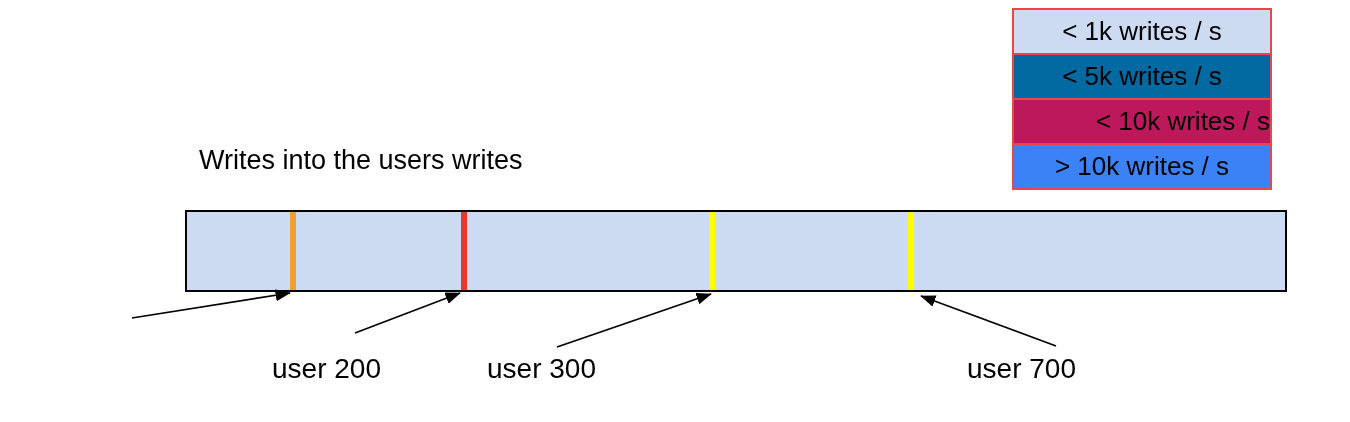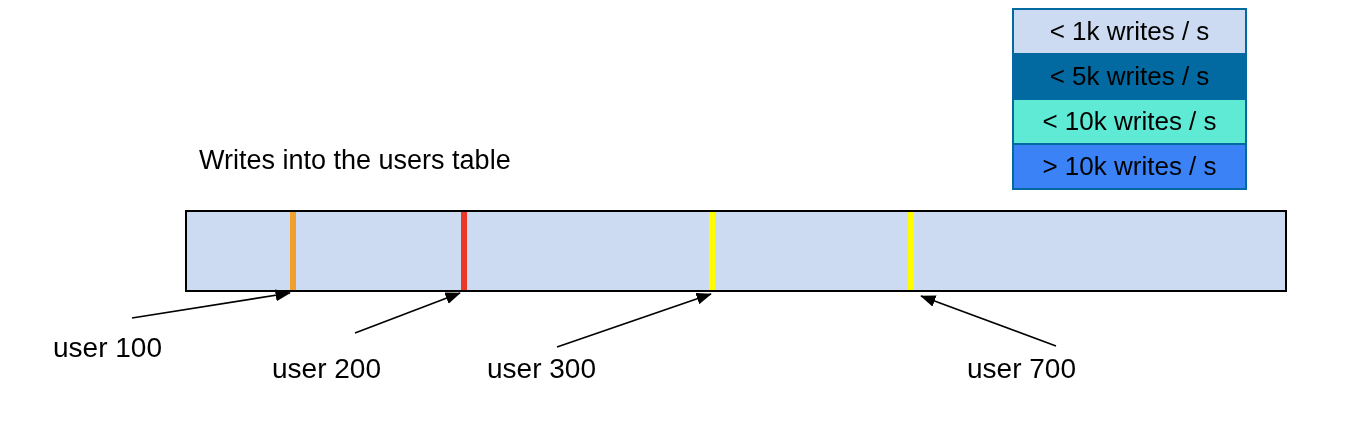--- a/index.html
+++ b/index.html
@@ -48,23 +48,23 @@
   }
   #legend {
     position: absolute;
     left: 1012px;
     top: 8px;
     width: 235px;
     z-index: 4;
   }
   .legend-row {
     box-sizing: border-box;
-    width: 235px;
+    width: 260px;
     height: 47px;
-    border: 2px solid #0369a1;
+    border: 2px solid #ef4444;
     margin-top: -2px;
     display: flex;
     align-items: center;
     justify-content: center;
     font-size: 26px;
     color: #000000;
     white-space: nowrap;
   }
   .legend-row:first-child { margin-top: 0; }
   #arrow-layer {
@@ -73,21 +73,21 @@
     top: 0;
     z-index: 3;
     pointer-events: none;
   }
 </style>
 </head>
 <body>
 
 <div id="page">
 
-  <div id="chart-title">Writes into the users table</div>
+  <div id="chart-title">Writes into the users writes</div>
 
   <div id="users-bar" style="background: rgb(204, 219, 241); border-color: rgb(0, 0, 0);"></div>
 
   <svg id="arrow-layer" width="1350" height="422">
     <defs>
       <marker id="arrowhead" markerWidth="10" markerHeight="8" refX="8.5" refY="3.5" orient="auto">
         <path d="M0,0 L9,3.5 L0,7 Z" fill="#000000"></path>
       </marker>
     </defs>
   <line x1="132" y1="318" x2="290" y2="293" stroke="#000000" stroke-width="1.7" marker-end="url(#arrowhead)"></line>
@@ -96,29 +96,28 @@
       <line x1="1056" y1="346" x2="921" y2="296" stroke="#000000" stroke-width="1.7" marker-end="url(#arrowhead)"></line>
     </svg>
 
   <div id="legend">
     <div class="legend-row" style="background: rgb(204, 219, 241);">
       <span>&lt; 1k writes / s</span>
     </div>
     <div class="legend-row" style="background: #0369a1;">
       <span>&lt; 5k writes / s</span>
     </div>
-    <div class="legend-row" style="background: #5eead4;">
+    <div class="legend-row" style="background: #be185d; justify-content: flex-end;">
       <span>&lt; 10k writes / s</span>
     </div>
     <div class="legend-row" style="background: #3b82f6;">
       <span>&gt; 10k writes / s</span>
     </div>
   </div>
 
 <div class="stripe" style="left: 290px; background: rgb(240, 160, 44);"></div>
-    <div class="marker-label" style="left: 53px; top: 332px;">user 100</div>
     <div class="stripe" style="left: 461px; background: rgb(233, 56, 38);"></div>
     <div class="marker-label" style="left: 272px; top: 353px;">user 200</div>
     <div class="stripe" style="left: 709px; background: rgb(253, 253, 0);"></div>
     <div class="marker-label" style="left: 487px; top: 353px;">user 300</div>
     <div class="stripe" style="left: 908px; background: rgb(253, 253, 0);"></div>
     <div class="marker-label" style="left: 967px; top: 353px;">user 700</div>
   </div>
 
 </body></html>

